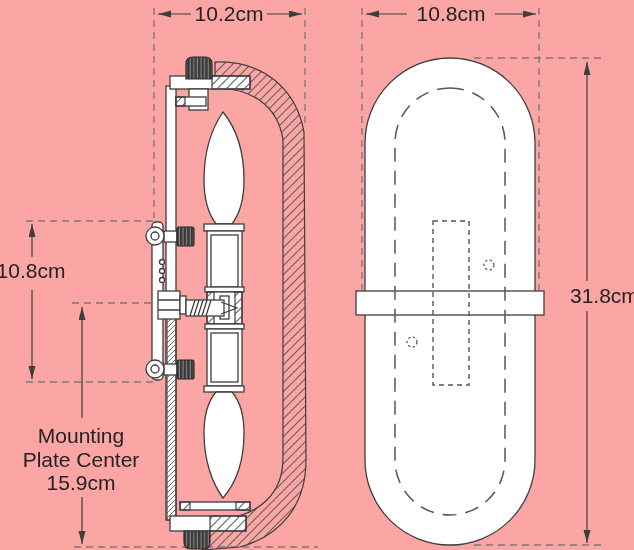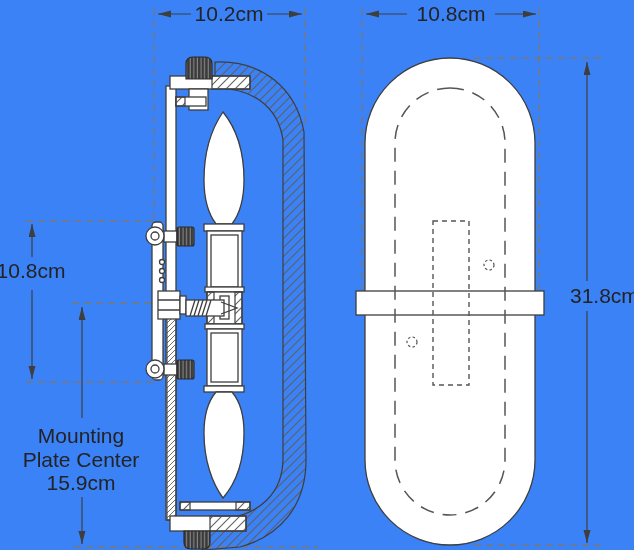--- a/index.html
+++ b/index.html
@@ -1,16 +1,16 @@
 <!DOCTYPE html>
 <html><head>
 <meta charset="utf-8">
 <style>
   html,body{margin:0;padding:0;background:#ffffff;}
-  .stage{position:relative;width:634px;height:550px;background:#3b82f6;overflow:hidden;
+  .stage{position:relative;width:634px;height:550px;background:#fca5a5;overflow:hidden;
          font-family:"Liberation Sans", sans-serif;}
   svg{display:block;}
   
   .ln   {stroke:#3e3e3e;stroke-width:1.3;fill:none;}
   .lnw  {stroke:#3e3e3e;stroke-width:1.3;fill:#ffffff;}
   .lnh  {stroke:#3e3e3e;stroke-width:1.2;fill:url(#hatch);}
   .lnhf {stroke:#3e3e3e;stroke-width:1.1;fill:url(#hatchFine);}
   .knurl{stroke:#2a2a2a;stroke-width:1.2;fill:url(#knurl);}
   .dash {stroke:#787878;stroke-width:1.3;fill:none;stroke-dasharray:7 5;}
   .dashL{stroke:#555555;stroke-width:1.5;fill:none;stroke-dasharray:14 9;}

